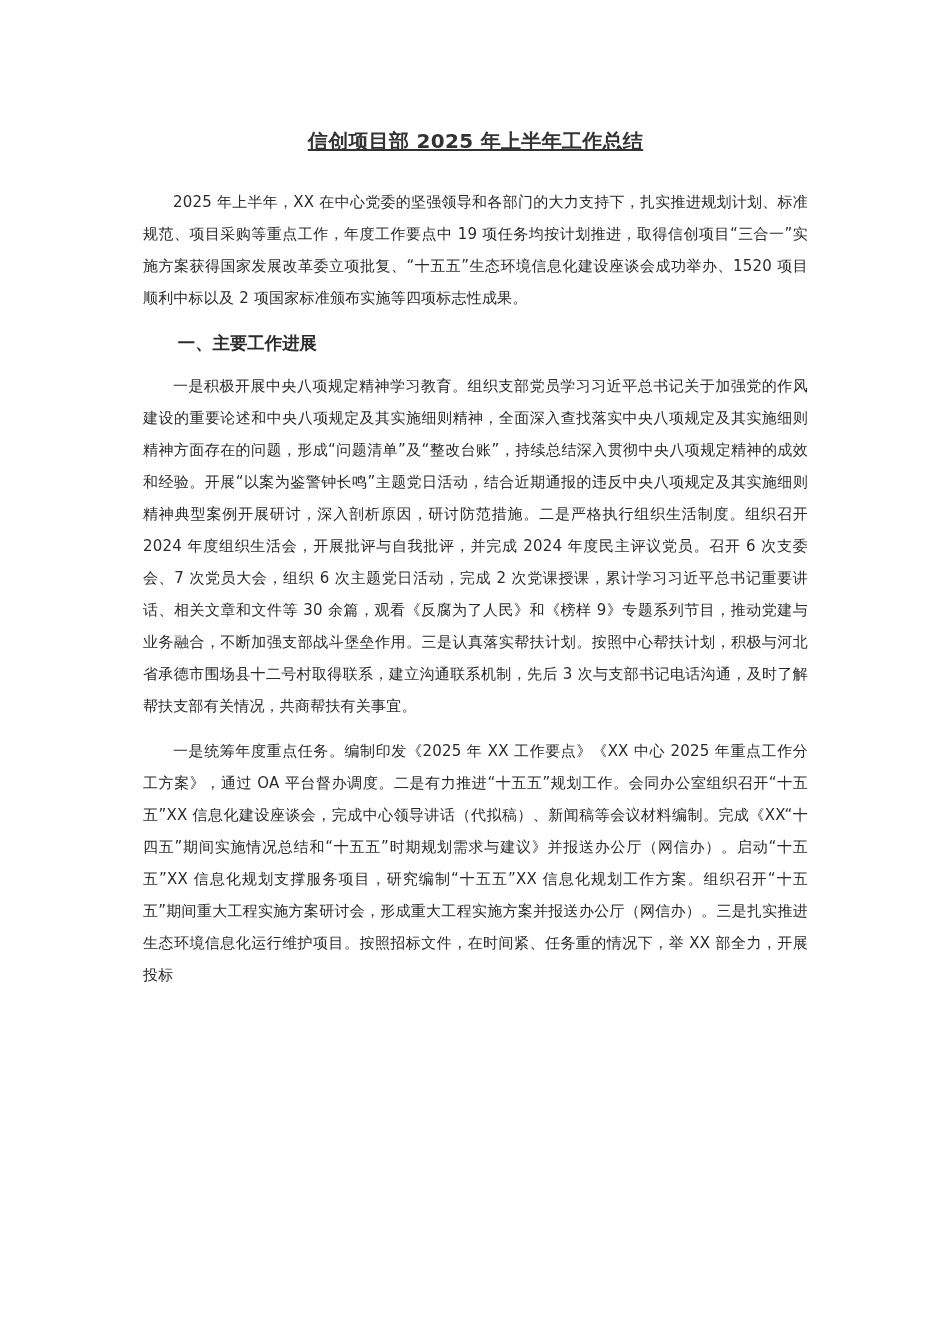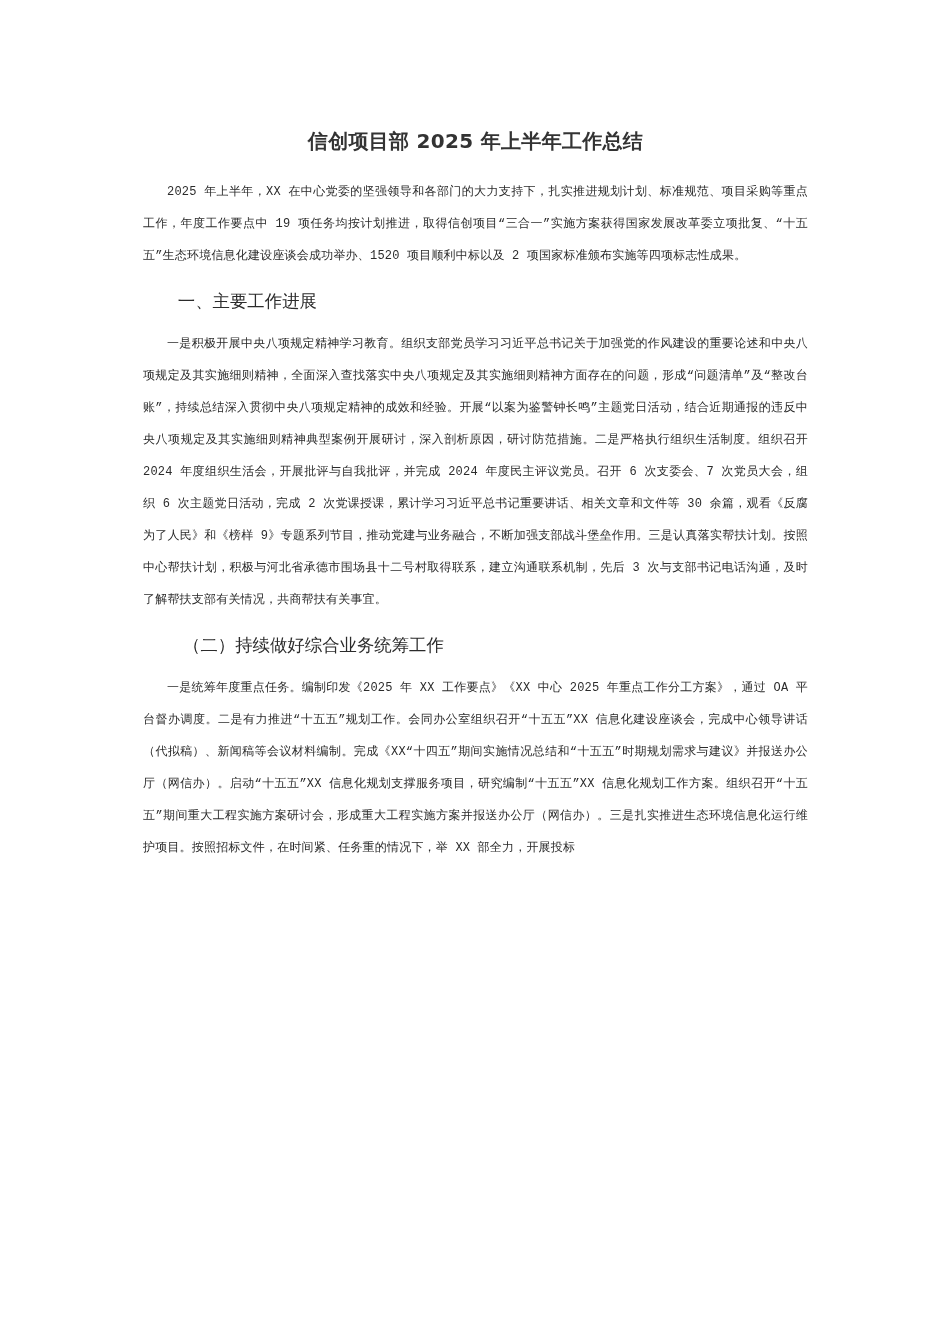--- a/index.html
+++ b/index.html
@@ -6,37 +6,36 @@
   body {
     width: 950px; height: 1344px; overflow: hidden; position: relative;
     font-family: "DejaVu Sans", "Liberation Sans", sans-serif;
     color: #2b2b2b;
   }
   .page {
     position: absolute; left: 143px; top: 124px; width: 665px;
   }
   .title {
     text-align: center; font-weight: bold; font-size: 20px;
-    line-height: 34px; margin: 0 0 18px 0; color: #333;
+    line-height: 34px; margin: 0 0 28px 0; color: #333;
     letter-spacing: 0.3px;
+    text-decoration: underline;
   }
   .para {
-    font-size: 12px; line-height: 32px; margin: 0;
+    font-size: 15px; line-height: 32px; margin: 0;
     text-indent: 2em; text-align: justify; text-justify: inter-character;
     letter-spacing: 0.2px;
-    font-family: Liberation Mono, monospace;
   }
-  .h1 { font-size: 17.4px; line-height: 32px; margin: 13px 0 11px 0; text-indent: 2em; }
+  .h1 { font-size: 17.4px; line-height: 32px; margin: 13px 0 11px 0; text-indent: 2em; font-weight: bold; }
   .h2 { font-size: 17.4px; line-height: 32px; margin: 0 0 11px 0; text-indent: 2.3em; }
   .gap { height: 13px; }
 </style>
 </head>
 <body>
 
 <div class="page">
   <div class="title">信创项目部 2025 年上半年工作总结</div>
   <p class="para">2025 年上半年，XX 在中心党委的坚强领导和各部门的大力支持下，扎实推进规划计划、标准规范、项目采购等重点工作，年度工作要点中 19 项任务均按计划推进，取得信创项目“三合一”实施方案获得国家发展改革委立项批复、“十五五”生态环境信息化建设座谈会成功举办、1520 项目顺利中标以及 2 项国家标准颁布实施等四项标志性成果。</p>
   <div class="h1">一、主要工作进展</div>
   <p class="para">一是积极开展中央八项规定精神学习教育。组织支部党员学习习近平总书记关于加强党的作风建设的重要论述和中央八项规定及其实施细则精神，全面深入查找落实中央八项规定及其实施细则精神方面存在的问题，形成“问题清单”及“整改台账”，持续总结深入贯彻中央八项规定精神的成效和经验。开展“以案为鉴警钟长鸣”主题党日活动，结合近期通报的违反中央八项规定及其实施细则精神典型案例开展研讨，深入剖析原因，研讨防范措施。二是严格执行组织生活制度。组织召开 2024 年度组织生活会，开展批评与自我批评，并完成 2024 年度民主评议党员。召开 6 次支委会、7 次党员大会，组织 6 次主题党日活动，完成 2 次党课授课，累计学习习近平总书记重要讲话、相关文章和文件等 30 余篇，观看《反腐为了人民》和《榜样 9》专题系列节目，推动党建与业务融合，不断加强支部战斗堡垒作用。三是认真落实帮扶计划。按照中心帮扶计划，积极与河北省承德市围场县十二号村取得联系，建立沟通联系机制，先后 3 次与支部书记电话沟通，及时了解帮扶支部有关情况，共商帮扶有关事宜。</p>
   <div class="gap"></div>
-  <div class="h2">（二）持续做好综合业务统筹工作</div>
   <p class="para">一是统筹年度重点任务。编制印发《2025 年 XX 工作要点》《XX 中心 2025 年重点工作分工方案》，通过 OA 平台督办调度。二是有力推进“十五五”规划工作。会同办公室组织召开“十五五”XX 信息化建设座谈会，完成中心领导讲话（代拟稿）、新闻稿等会议材料编制。完成《XX“十四五”期间实施情况总结和“十五五”时期规划需求与建议》并报送办公厅（网信办）。启动“十五五”XX 信息化规划支撑服务项目，研究编制“十五五”XX 信息化规划工作方案。组织召开“十五五”期间重大工程实施方案研讨会，形成重大工程实施方案并报送办公厅（网信办）。三是扎实推进生态环境信息化运行维护项目。按照招标文件，在时间紧、任务重的情况下，举 XX 部全力，开展投标</p>
 </div>
 
 </body></html>

